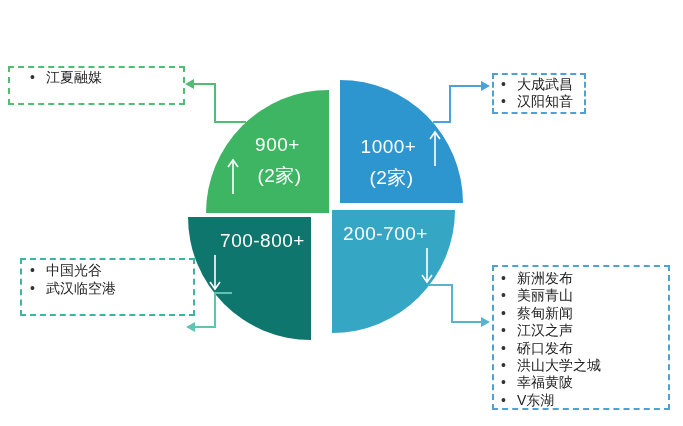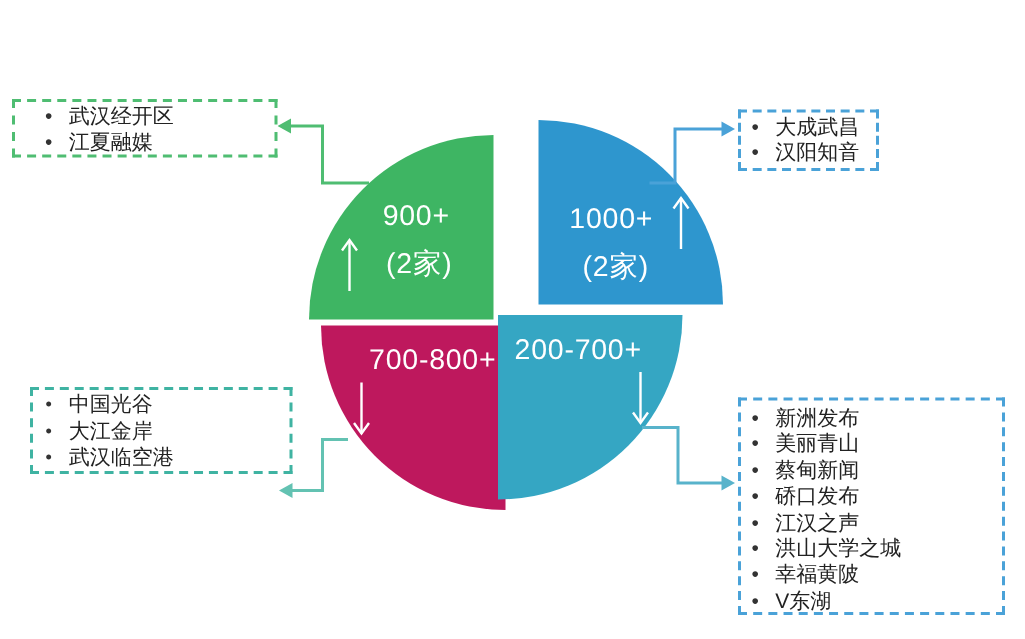--- a/index.html
+++ b/index.html
@@ -2,22 +2,22 @@
 <html><head>
 <meta charset="utf-8">
 <style>
   html,body{margin:0;padding:0;background:#fff;}
   body{font-family:"Liberation Sans","DejaVu Sans",sans-serif;}
   .canvas{position:relative;width:683px;height:426px;background:#ffffff;overflow:hidden;}
 
   
   .quad{position:absolute;width:123px;height:123px;color:#fff;}
   .quad-tl{left:206px;top:90px;background:#3eb563;border-radius:100% 0 0 0;}
-  .quad-tr{left:340px;top:80px;background:#2e96ce;border-radius:0 100% 0 0;margin-left:19px;}
-  .quad-bl{left:214px;top:217px;background:#be185d;border-radius:0 0 0 100%;}
+  .quad-tr{left:340px;top:80px;background:#2e96ce;border-radius:0 100% 0 0;}
+  .quad-bl{left:188px;top:217px;background:#0f766e;border-radius:0 0 0 100%;}
   .quad-br{left:332px;top:210px;background:#35a6c3;border-radius:0 0 100% 0;}
 
   .quad .range,.quad .cnt{position:absolute;left:0;width:100%;text-align:center;
     font-size:19px;letter-spacing:.5px;white-space:nowrap;}
   .quad-tl .range{top:44px;transform:translateX(10px);}
   .quad-tl .cnt{top:73px;transform:translateX(12px);}
   .quad-tr .range{top:56px;transform:translateX(-13px);}
   .quad-tr .cnt{top:85px;transform:translateX(-10px);}
   .quad-bl .range{top:13px;transform:translateX(13px);}
   .quad-bl .cnt{top:41px;transform:translateX(17px);}
@@ -33,21 +33,21 @@
   
   .callout{position:absolute;box-sizing:border-box;border:2px dashed;background:#fff;
     font-size:14px;color:#222;}
   .callout ul{margin:0;padding:0;list-style:none;}
   .callout li{white-space:nowrap;}
   .callout li::before{content:"\2022";margin:0 11px 0 0;color:#333;}
   .box-tl{left:8px;top:66px;width:177px;height:39px;border-color:#4fbd72;padding:1px 0 0 20px;}
   .box-tl li{line-height:17px;}
   .box-tr{left:492px;top:73px;width:94px;height:41px;border-color:#4aa2d8;padding:1px 0 0 7px;}
   .box-tr li{line-height:17px;}
-  .box-ml{left:20px;top:258px;width:175px;height:58px;border-color:#3fb3a2;padding:2px 0 0 8px;font-family:Liberation Serif, serif;}
+  .box-ml{left:20px;top:258px;width:175px;height:58px;border-color:#3fb3a2;padding:2px 0 0 8px;}
   .box-ml li{line-height:17.5px;}
   .box-br{left:492px;top:265px;width:178px;height:145px;border-color:#4aa2d8;padding:3px 0 0 7px;}
   .box-br li{line-height:17.4px;}
 
   .overlay{position:absolute;left:0;top:0;width:683px;height:426px;pointer-events:none;}
 </style>
 </head>
 <body>
 
 <div class="canvas">
@@ -100,46 +100,44 @@
       <polygon points="186,327 195,322 195,332" fill="#63c2b2"></polygon>
     </g>
     <g>
       <polyline points="428,285 452,285 452,322 483,322" fill="none" stroke="#58b3cb" stroke-width="2"></polyline>
       <polygon points="490,322 481,317 481,327" fill="#58b3cb"></polygon>
     </g>
   </svg>
 
   <div class="callout box-tl">
     <ul>
-      <li>武汉经开区</li>
       <li>江夏融媒</li>
     </ul>
   </div>
 
   <div class="callout box-tr">
     <ul>
       <li>大成武昌</li>
       <li>汉阳知音</li>
     </ul>
   </div>
 
   <div class="callout box-ml">
     <ul>
       <li>中国光谷</li>
-      <li>大江金岸</li>
       <li>武汉临空港</li>
     </ul>
   </div>
 
   <div class="callout box-br">
     <ul>
       <li>新洲发布</li>
       <li>美丽青山</li>
       <li>蔡甸新闻</li>
+      <li>江汉之声</li>
       <li>硚口发布</li>
-      <li>江汉之声</li>
       <li>洪山大学之城</li>
       <li>幸福黄陂</li>
       <li>V东湖</li>
     </ul>
   </div>
 
 </div>
 
 </body></html>

